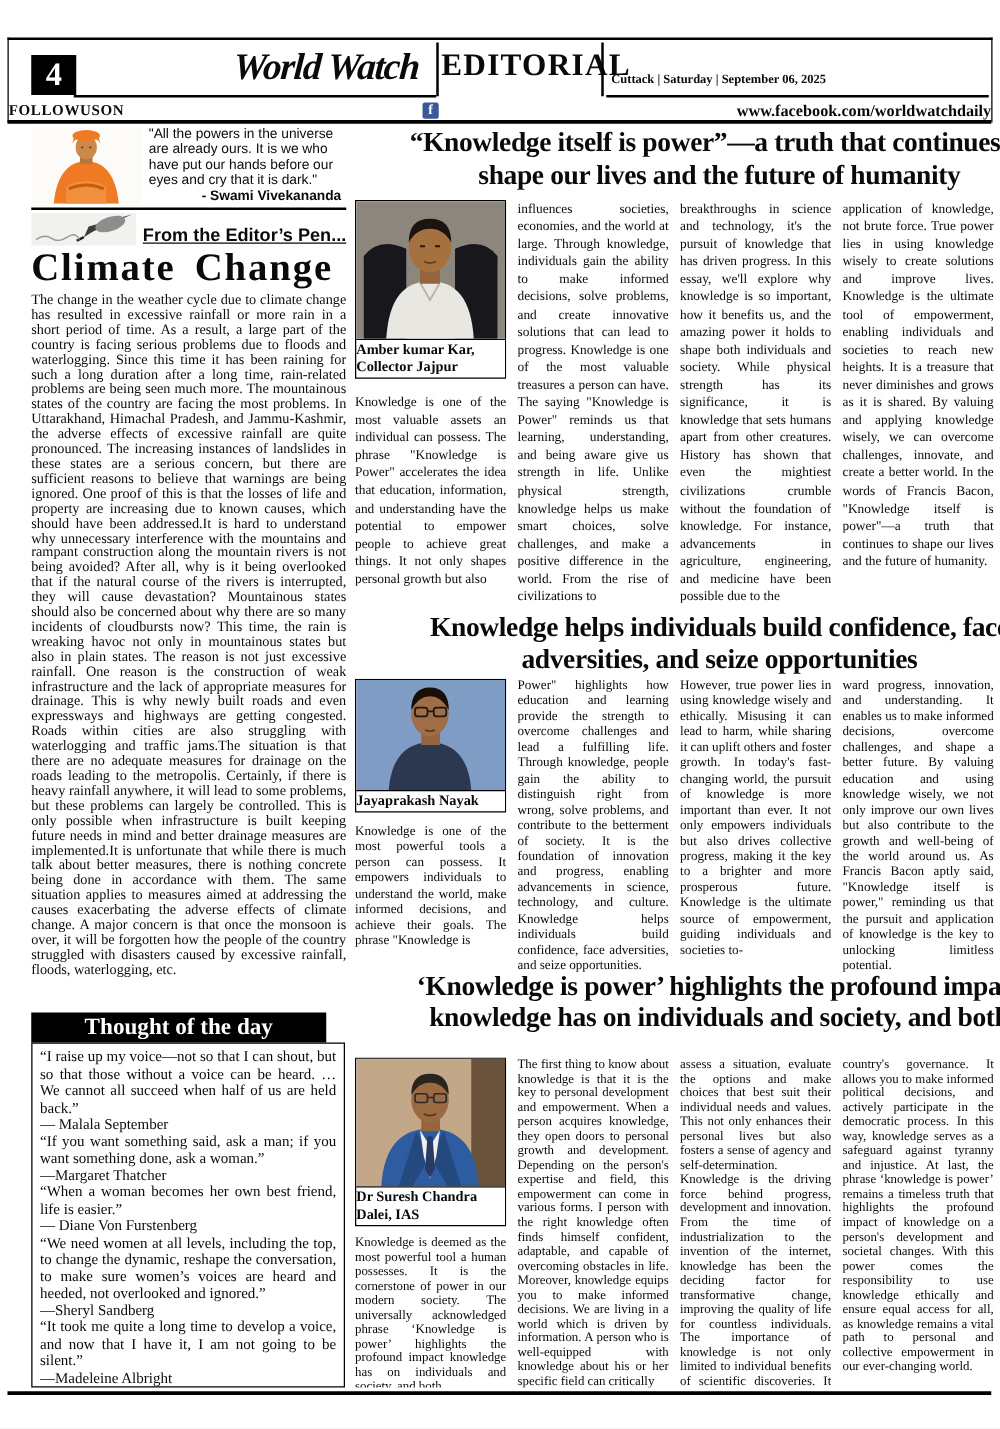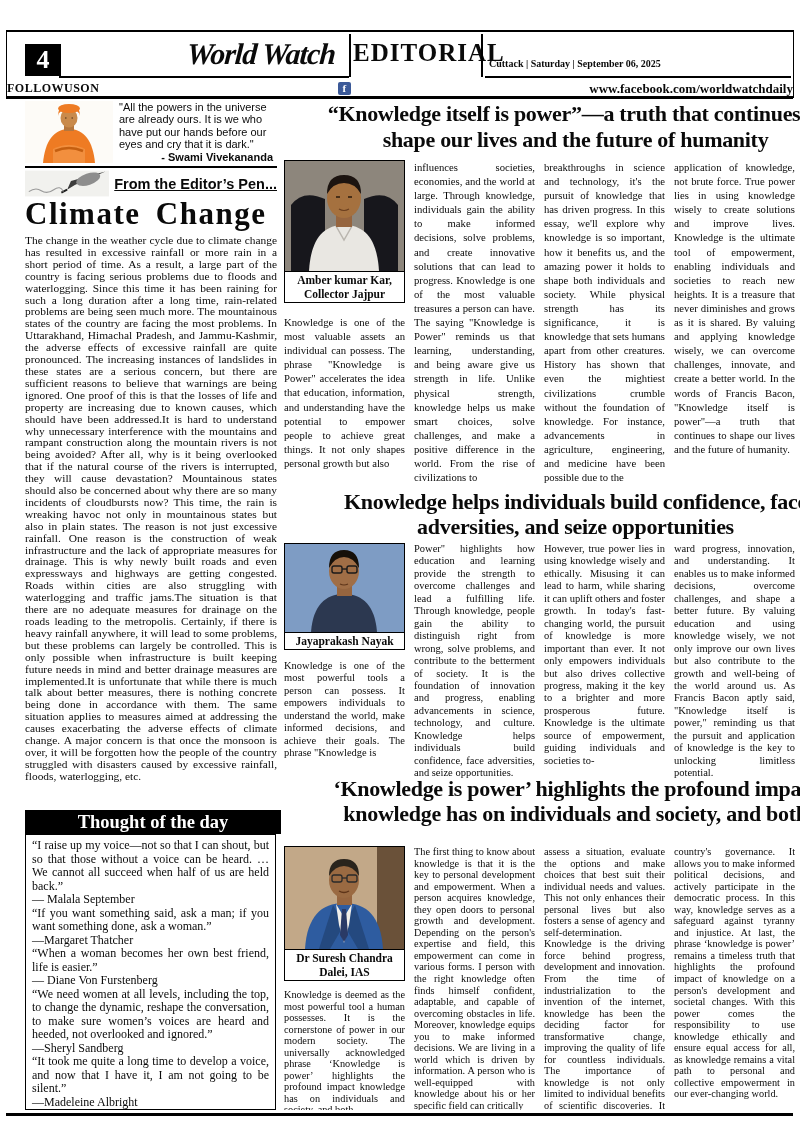--- a/index.html
+++ b/index.html
@@ -25,44 +25,44 @@
   .fb-icon{display:inline-block;width:13px;height:13px;background:#3b5998;color:#fff;
            font-weight:bold;font-size:11px;line-height:13px;text-align:center;border-radius:2px;}
   .fb-url{font-size:13px;font-weight:bold;}
   .thick-rule{position:absolute;left:6px;top:96px;width:787px;height:3px;background:#000;}
   .bottom-rule{position:absolute;left:6px;top:1113px;width:787px;height:3px;background:#000;}
   
   .quote-box{position:absolute;left:25px;top:101px;width:252px;height:63px;display:flex;gap:6px;}
   .quote-text-wrap{flex:1;font-family:"Liberation Sans",sans-serif;font-size:11px;line-height:12.4px;}
   .quote-attrib{font-weight:bold;text-align:right;padding-right:4px;}
   .divider1{position:absolute;left:25px;top:166px;width:252px;border-top:2px solid #000;}
-  .pen-row{position:absolute;left:25px;top:170px;width:252px;height:27px;display:flex;align-items:center;}
+  .pen-row{position:absolute;left:25px;top:170px;width:252px;height:27px;display:flex;align-items:flex-end;}
   .pen-label{font-family:"Liberation Sans",sans-serif;font-weight:bold;font-size:14.5px;
              text-decoration:underline;padding-left:5px;white-space:nowrap;}
   .ed-title{position:absolute;left:25px;top:196px;width:252px;font-size:31px;font-weight:bold;
             letter-spacing:1.5px;word-spacing:6px;white-space:nowrap;}
   .ed-body{position:absolute;left:25px;top:235px;width:252px;height:573px;
            font-size:11.4px;line-height:11.9px;text-align:justify;overflow:hidden;}
-  .thought-bar{position:absolute;left:25px;top:810px;width:256px;height:24px;background:#000;
+  .thought-bar{position:absolute;left:25px;top:810px;width:236px;height:24px;background:#000;
                color:#fff;font-size:18.5px;font-weight:bold;text-align:center;line-height:24px;}
   .thought-box{position:absolute;left:25px;top:834px;width:237px;height:266px;
                border:1.5px solid #000;padding:4px 6px;font-size:12px;line-height:13.5px;
                text-align:justify;overflow:hidden;}
   .thought .author{text-align:left;}
   
   .headline{position:absolute;left:284px;width:511px;text-align:center;font-weight:bold;
             font-size:22px;line-height:26px;letter-spacing:-0.3px;margin-left:36px;}
   .cols{position:absolute;left:284px;width:511px;display:flex;gap:9px;overflow:hidden;}
   .col{width:121px;flex:0 0 121px;text-align:justify;overflow:hidden;}
   .a1 .col{font-size:10.7px;line-height:14.1px;}
   .a2 .col{font-size:10.5px;line-height:12.45px;}
   .a3 .col{font-size:10.3px;line-height:11.55px;}
   .photo-frame{border:1px solid #000;margin:0 0 10px 0;}
   .photo-frame svg{display:block;}
-  .caption{border-top:1px solid #000;text-align:center;font-weight:bold;font-size:11.5px;
+  .caption{border-top:1px solid #000;font-weight:bold;font-size:11.5px;
            line-height:14px;padding:1px 0;}
   .caption span{display:block;}
 </style>
 </head>
 <body>
 
 <div class="page">
 
   <div class="masthead">
     <div class="pageno">4</div>

